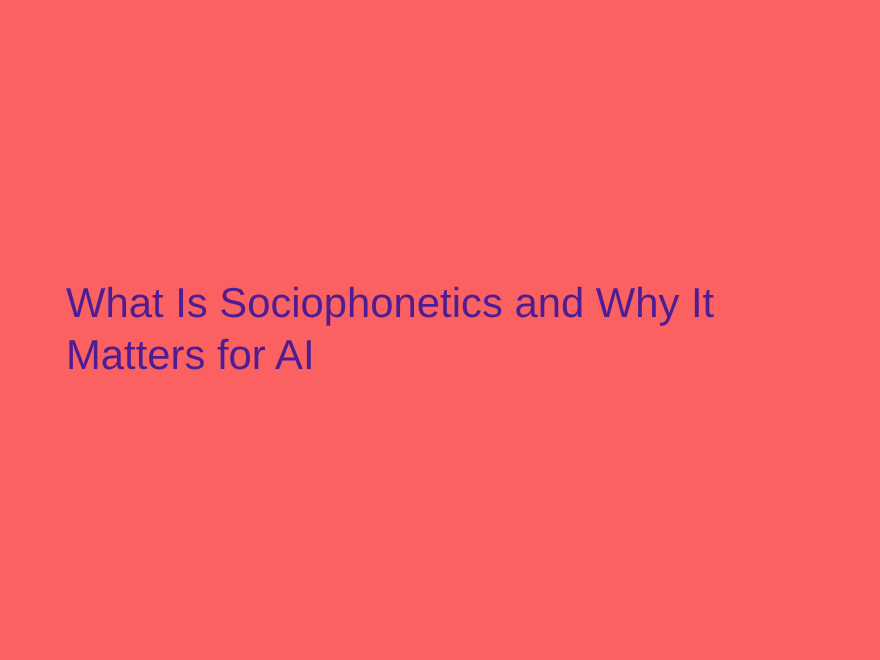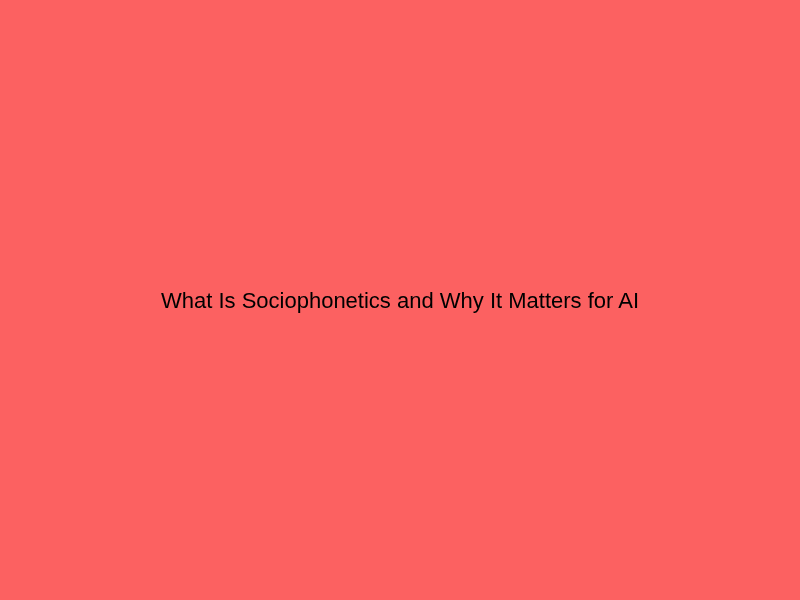--- a/index.html
+++ b/index.html
@@ -29,24 +29,23 @@
   #title-block {
     width: 680px;
     display: flex;
     align-items: center;
     justify-content: center;
   }
 
   #headline {
     margin: 0;
     width: 100%;
-    text-align: center;
-    color: #000000;
+    color: #4c1d95;
     font-family: "Liberation Sans", sans-serif;
-    font-size: 22px;
+    font-size: 38px;
     font-weight: normal;
     line-height: 47px;
     letter-spacing: 0px;
     word-spacing: 0px;
     -webkit-font-smoothing: antialiased;
   }
 </style>
 </head>
 <body>
 

